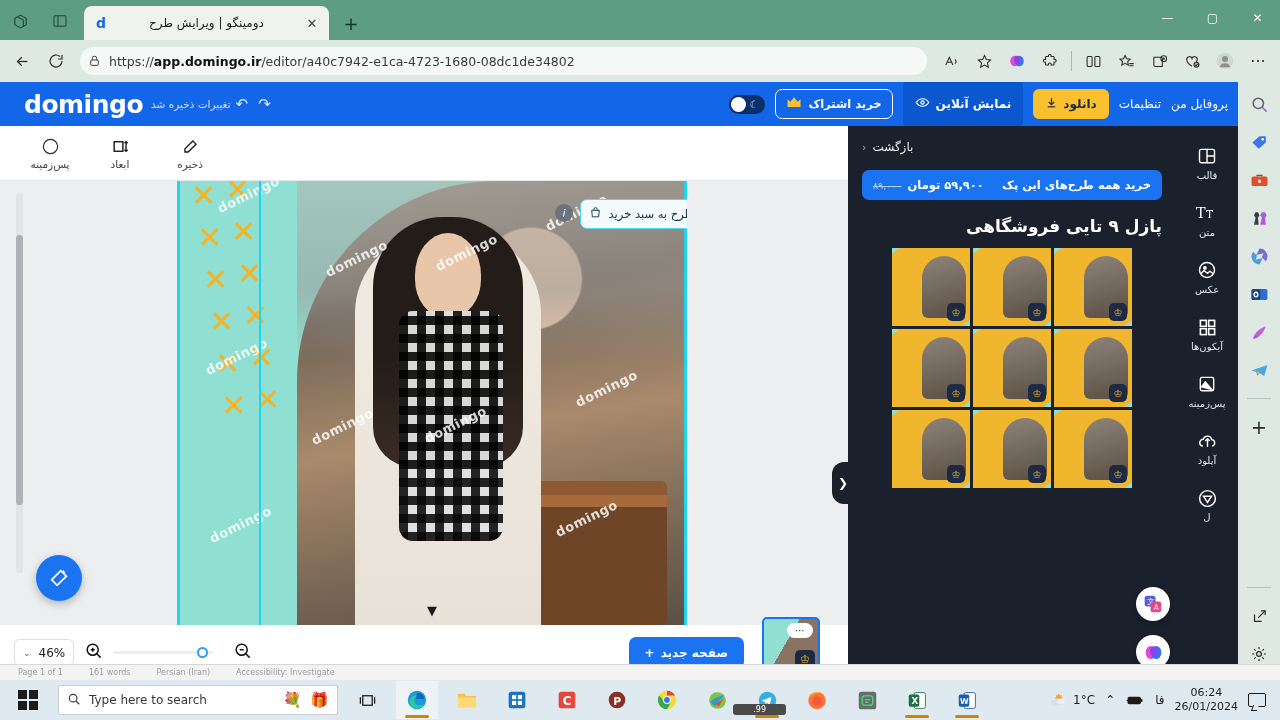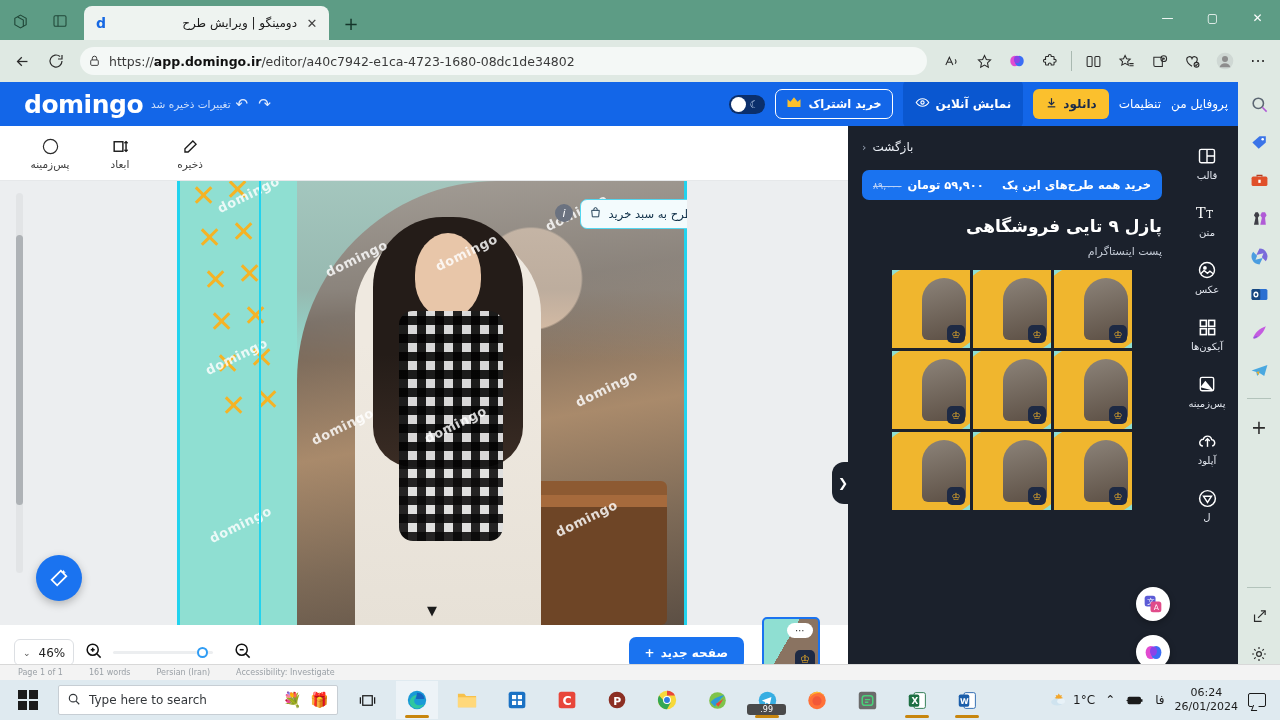--- a/index.html
+++ b/index.html
@@ -28,21 +28,21 @@
     background: #eef3f0; border-radius: 8px 8px 0 0;
     display: flex; align-items: center; padding: 0 8px; gap: 6px;
   }
   .tab .favicon {
     width: 18px; height: 18px; border-radius: 3px; flex: 0 0 18px;
     display: flex; align-items: center; justify-content: center;
     color: #1668e3; font-weight: bold; font-size: 14px;
   }
   .tab .title {
     flex: 1; font-size: 12px; color: #1b1b1b; white-space: nowrap;
-    overflow: hidden; direction: rtl;
+    overflow: hidden; text-align: center; direction: rtl;
   }
   .tab .tabclose {
     width: 18px; height: 18px; flex: 0 0 18px; font-size: 13px; color: #444;
     display: flex; align-items: center; justify-content: center; border-radius: 50%;
   }
   .newtab {
     width: 28px; height: 28px; margin: 0 0 3px 8px; color: #14352a;
     display: flex; align-items: center; justify-content: center; font-size: 18px;
   }
   .winbtns { margin-left: auto; display: flex; height: 38px; }
@@ -323,21 +323,21 @@
   .searchbox {
     width: 280px; height: 30px; background: #fff; border: 1px solid #c7ced4; border-radius: 2px;
     display: flex; align-items: center; padding: 0 8px; gap: 8px;
   }
   .searchbox .ph { flex: 1; font-size: 12px; color: #33373b; }
   .tbapp { width: 42px; height: 38px; display: flex; align-items: center; justify-content: center; position: relative; font-size: 19px; }
   .tbapp.active { background: rgba(255,255,255,.45); }
   .tbapp .underline { position: absolute; bottom: 1px; left: 9px; width: 24px; height: 3px; background: #c8860d; border-radius: 2px; }
   .tbapp .badge {
     position: absolute; right: 2px; bottom: 4px; background: #4a4a4a; color: #fff;
-    font-size: 8px; border-radius: 3px; padding: 0 13px; line-height: 11px;
+    font-size: 8px; border-radius: 3px; padding: 0 20px; line-height: 11px;
   }
   .tray { margin-left: auto; display: flex; align-items: center; gap: 10px; padding-right: 8px; }
   .tray .t-item { font-size: 12px; color: #1b1b1b; display: flex; align-items: center; gap: 5px; }
   .clock { display: flex; flex-direction: column; align-items: center; font-size: 11px; color: #1b1b1b; line-height: 14px; }
   .notif { width: 18px; height: 14px; border: 1.5px solid #1b1b1b; border-radius: 2px; position: relative; }
   .notif:after { content: ""; position: absolute; left: 3px; bottom: -5px; width: 5px; height: 5px; background: #dfeaf0; border-left: 1.5px solid #1b1b1b; border-bottom: 1.5px solid #1b1b1b; transform: skewX(-20deg); }
 </style>
 </head>
 <body>
 
@@ -640,21 +640,20 @@
           <span class="chev">‹</span>
         </div>
         <div class="buy-pack">
           <span class="lbl">خرید همه طرح‌های این پک</span>
           <span class="prices">
             <span class="new">۵۹,۹۰۰ تومان</span>
             <span class="old">۸۹,۰۰۰</span>
           </span>
         </div>
         <div class="pack-title">پازل ۹ تایی فروشگاهی</div>
-        <div class="pack-sub">پست اینستاگرام</div>
         <div class="thumb-grid">
           <div class="thumb">
               <span class="swoosh"></span>
               <span class="ph"></span>
               <span class="crown">♔</span>
             </div>
           <div class="thumb">
               <span class="swoosh"></span>
               <span class="ph"></span>
               <span class="crown">♔</span>

